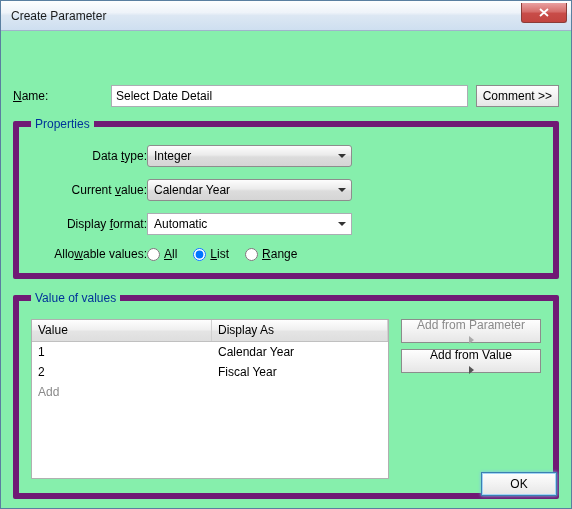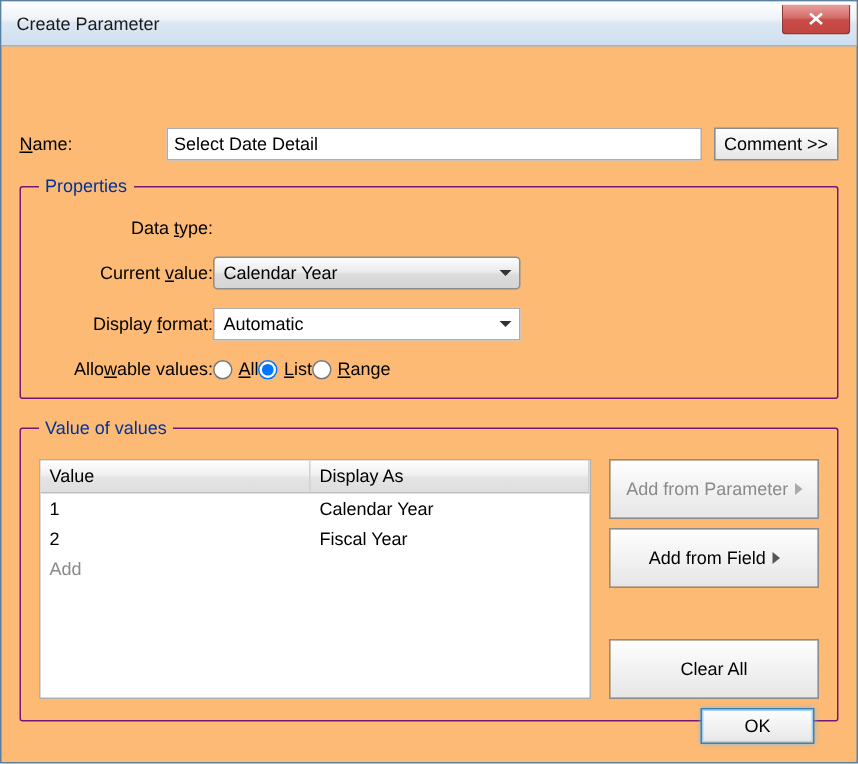--- a/index.html
+++ b/index.html
@@ -7,21 +7,21 @@
     margin: 0;
     font-family: "Segoe UI", Tahoma, sans-serif;
     font-size: 12px;
     background: #fff;
     color: #000;
   }
   .window {
     width: 572px;
     height: 509px;
     border: 1px solid #5a7fa0;
-    background: #fdba74;
+    background: #86efac;
     position: relative;
     box-shadow: 0 0 8px rgba(0,0,0,0.3);
   }
   .titlebar {
     height: 30px;
     background: linear-gradient(to bottom, #fdfefe 0%, #eef3f9 40%, #dce7f3 50%, #cedff0 100%);
     border-bottom: 1px solid #a0b4cc;
     display: flex;
     align-items: center;
     padding: 0 0 0 10px;
@@ -78,21 +78,21 @@
     border-radius: 0;
     font: inherit;
     cursor: pointer;
     min-width: 72px;
   }
   .btn:disabled, .btn.disabled {
     color: #8a8a8a;
     cursor: default;
   }
   fieldset.group {
-    border: 1px solid #701a75;
+    border: 6px solid #701a75;
     border-radius: 2px;
     margin: 0 0 12px 0;
     padding: 14px 12px 12px 12px;
     position: relative;
   }
   fieldset.group > legend {
     padding: 0 4px;
     color: #003399;
   }
   .prop-row {
@@ -131,20 +131,21 @@
   }
   .combo.flat .combo-face {
     background: #fff;
     border: 1px solid #abadb3;
     border-radius: 0;
     text-align: right;
   }
   .radiogroup {
     display: flex;
     align-items: center;
+    gap: 16px;
   }
   .radiogroup label { display:flex; align-items:center; gap:4px; cursor:pointer;}
   .radiogroup input { margin:0; }
   .list-area {
     display: flex;
     gap: 12px;
     justify-content: space-between;
   }
   .grid {
     flex: 1;
@@ -177,39 +178,40 @@
   .grid-body .grow .c.col2 { flex:1; }
   .add-ph { color:#8a8a8a; }
   .side-buttons {
     width: 140px;
     display: flex;
     flex-direction: column;
     gap: 6px;
   }
   .side-buttons .btn {
     width: 100%;
-    height: 40px;
+    height: 24px;
     text-align: center;
     position: relative;
     display:flex;
     align-items:center;
     justify-content:center;
     gap:4px;
+    flex-direction:column;
   }
   .side-buttons .btn .tri {
     width:0;height:0;
     border-top:4px solid transparent;
     border-bottom:4px solid transparent;
     border-left:5px solid #555;
   }
   .side-buttons .btn.disabled .tri { border-left-color:#aaa; }
   .side-buttons .spacer { flex:1; }
   .dialog-buttons {
     position: absolute;
-    right: 28px;
+    right: 14px;
     bottom: 12px;
     display: flex;
     gap: 8px;
   }
   .dialog-buttons .btn { min-width: 76px; height:24px; }
   .btn.primary {
     border: 1px solid #3c7fb1;
     box-shadow: 0 0 0 1px #a3d3f5 inset, 0 0 3px #7ebff0;
   }
 </style>
@@ -233,20 +235,26 @@
       <label class="lbl"><span class="underline">N</span>ame:</label>
       <input class="name-input" type="text" value="Select Date Detail" style="">
       <button class="btn">Comment &gt;&gt;</button>
     </div>
 
     <fieldset class="group">
       <legend>Properties</legend>
 
       <div class="prop-row">
         <div class="plabel">Data <span class="underline">t</span>ype:</div>
+        <div class="combo">
+          <div class="combo-face">
+              <span>Integer</span>
+            </div>
+          <div class="arrow"></div>
+        </div>
       </div>
 
       <div class="prop-row">
         <div class="plabel">Current <span class="underline">v</span>alue:</div>
         <div class="combo">
           <div class="combo-face">
               <span>Calendar Year</span>
             </div>
           <div class="arrow"></div>
         </div>
@@ -305,25 +313,24 @@
             </div>
           </div>
         </div>
 
         <div class="side-buttons">
           <button class="btn disabled" disabled="">
             <span>Add from Parameter</span>
             <span class="tri"></span>
           </button>
           <button class="btn">
-            <span>Add from Field</span>
+            <span>Add from Value</span>
             <span class="tri"></span>
           </button>
           <div class="spacer"></div>
-          <button class="btn">Clear All</button>
         </div>
       </div>
     </fieldset>
 
   </div>
 
   <div class="dialog-buttons">
     <button class="btn primary">OK</button>
   </div>
 

